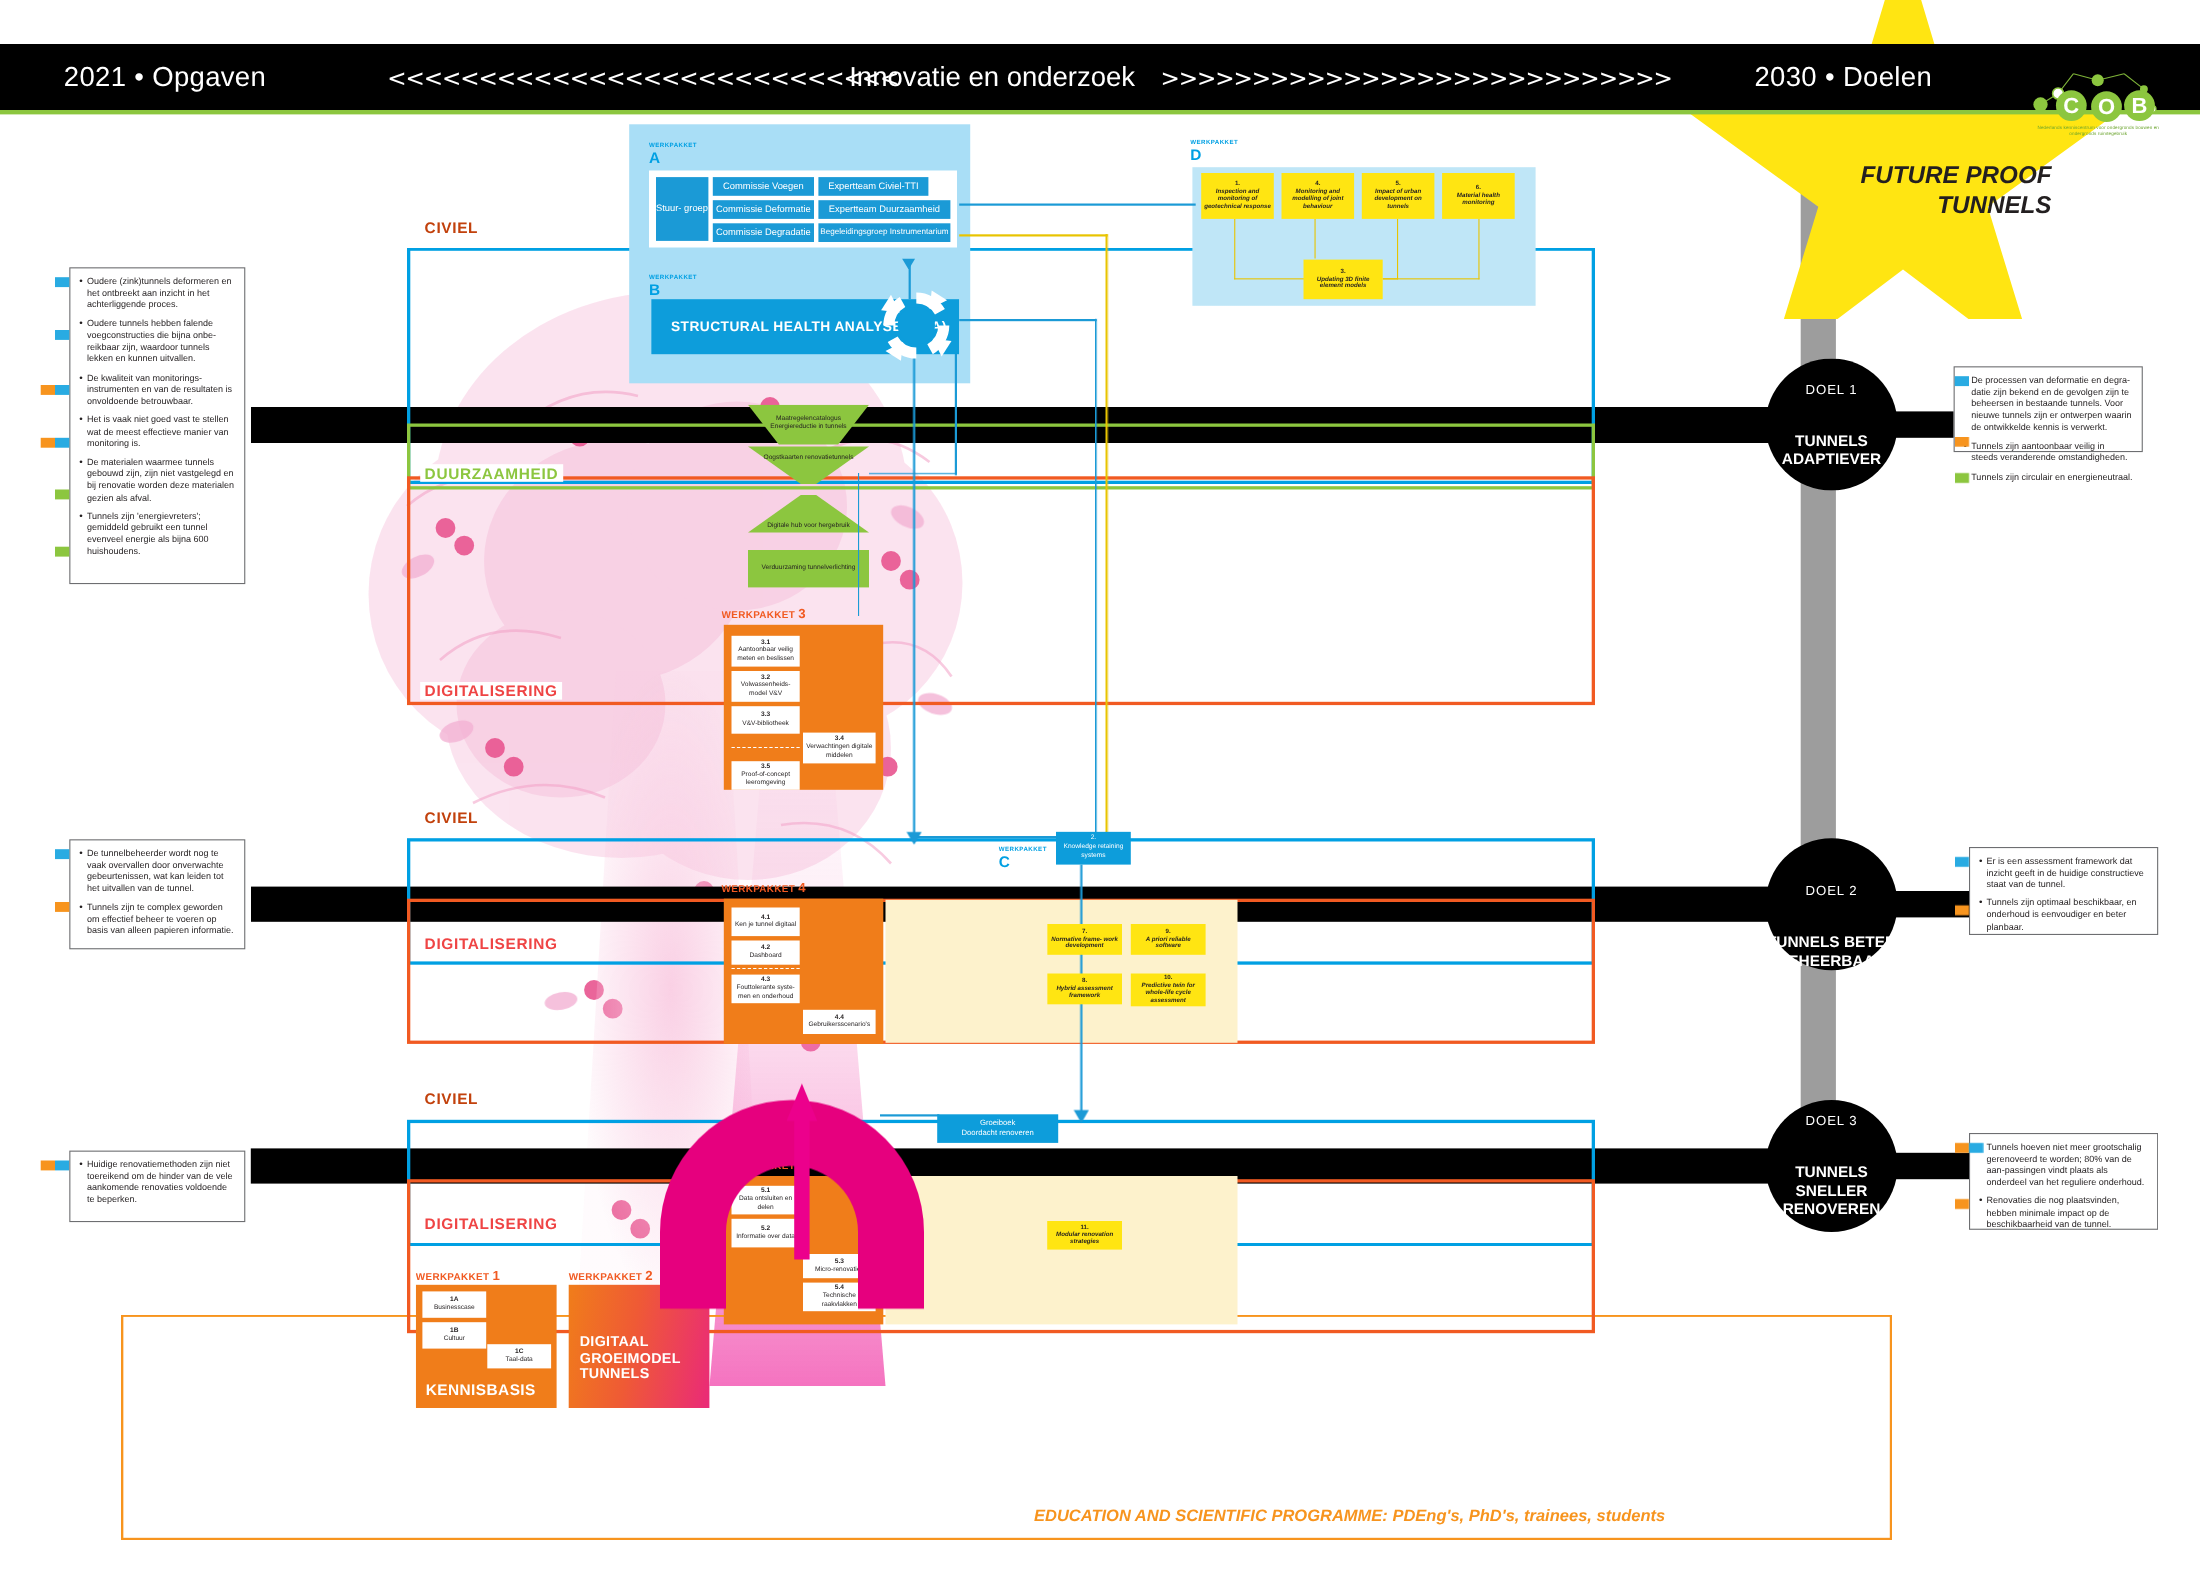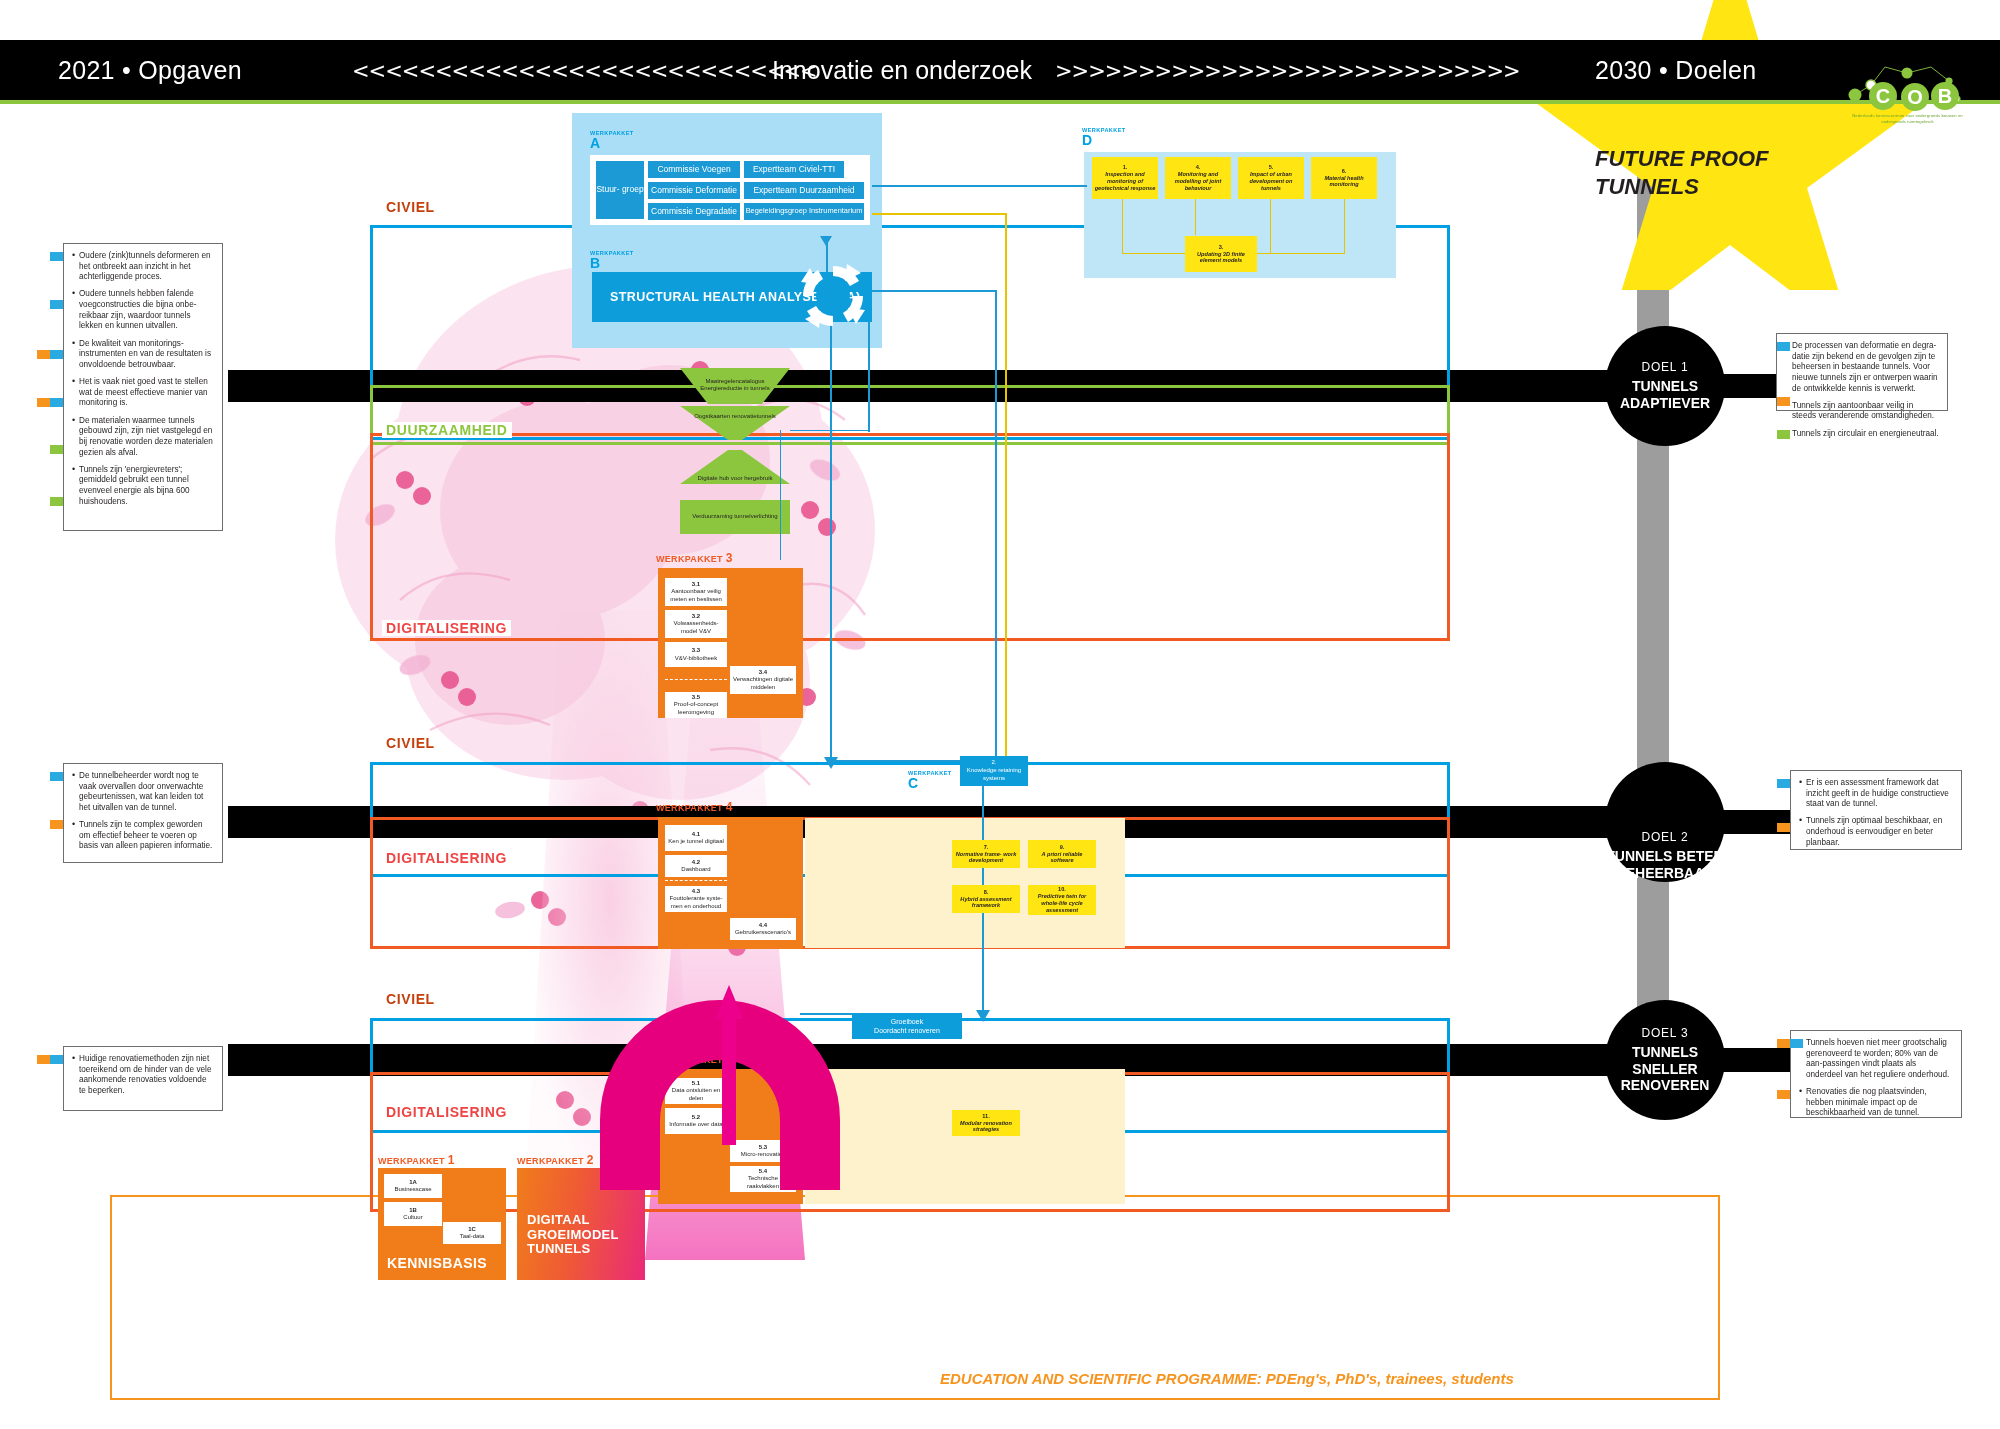--- a/index.html
+++ b/index.html
@@ -24,21 +24,21 @@
   #header .chev { font-size: 21px; letter-spacing: -1px; font-family: "DejaVu Sans", sans-serif; }
   .hdr-greenline { left:0; top:100px; width:2000px; height:4px; background:#8cc63f; z-index:41;}
 
   
   #star {
     left: 1535px; top: 0px; width: 390px; height: 290px; z-index: 20;
   }
   #star svg { width: 100%; height: 100%; }
   #star .star-label {
     position: absolute; left: 60px; top: 145px; width: 270px;
-    text-align: left; font-style: italic; font-weight: bold;
+    text-align: right; font-style: italic; font-weight: bold;
     font-size: 22px; line-height: 1.25; color: #231f20;
     z-index: 22;
   }
 
   
   #cob-logo { left: 1845px; top: 55px; width: 125px; height: 85px; z-index: 45; }
   #cob-logo .cob-sub { position:absolute; left:0; top:58px; width:125px; text-align:center;
      font-size:4.2px; color:#6aa32c; line-height:1.35; letter-spacing:.1px;}
 
   
@@ -49,20 +49,21 @@
 
   
   .blackbar { background: #000000; z-index: 8; }
 
   
   .goal-circle {
     width: 120px; height: 120px; border-radius: 50%;
     background: #000000; color: #ffffff; z-index: 14;
     display: flex; flex-direction: column; align-items: center; justify-content: center;
     text-align: center;
+    gap: 27px;
   }
   .goal-circle .g-num { font-size: 12px; font-weight: 400; letter-spacing: .8px; margin-bottom: 4px; }
   .goal-circle .g-name { font-size: 14px; font-weight: bold; line-height: 1.2; }
 
   
   .infobox {
     background: #ffffff; border: 1px solid #6d6e71; z-index: 30;
     padding: 7px 8px 7px 8px;
   }
   .infobox ul { list-style: none; }

